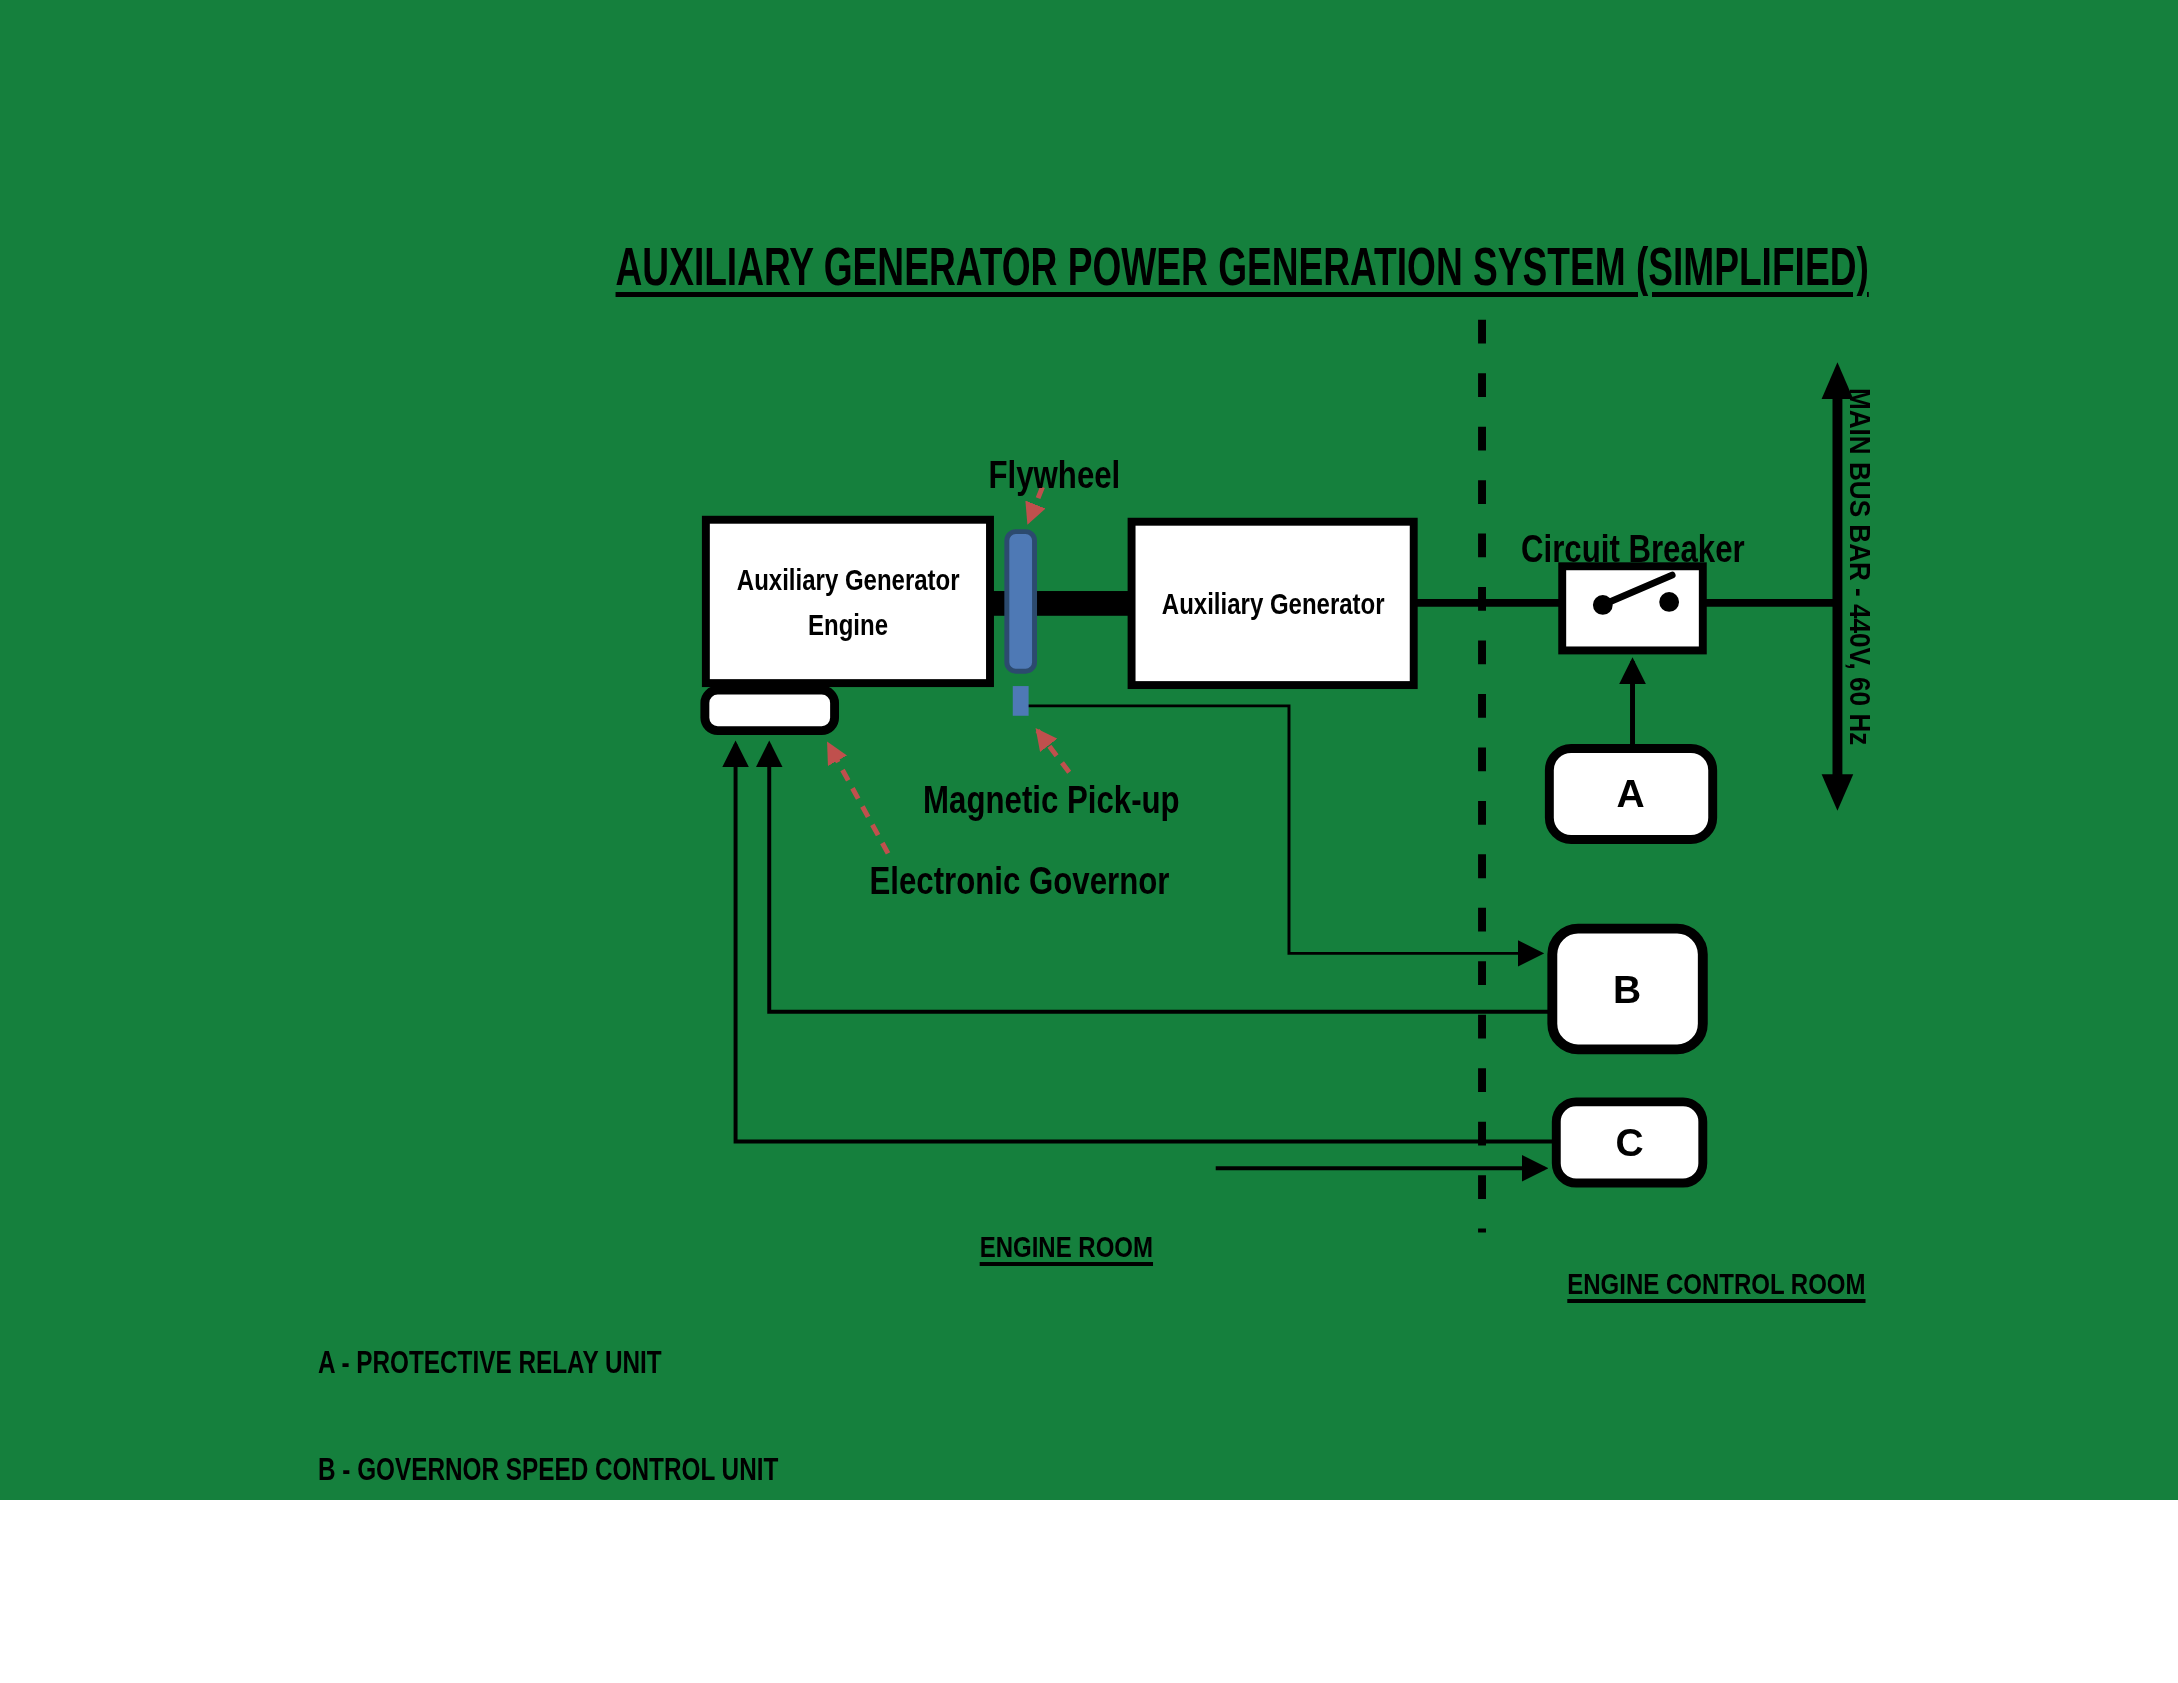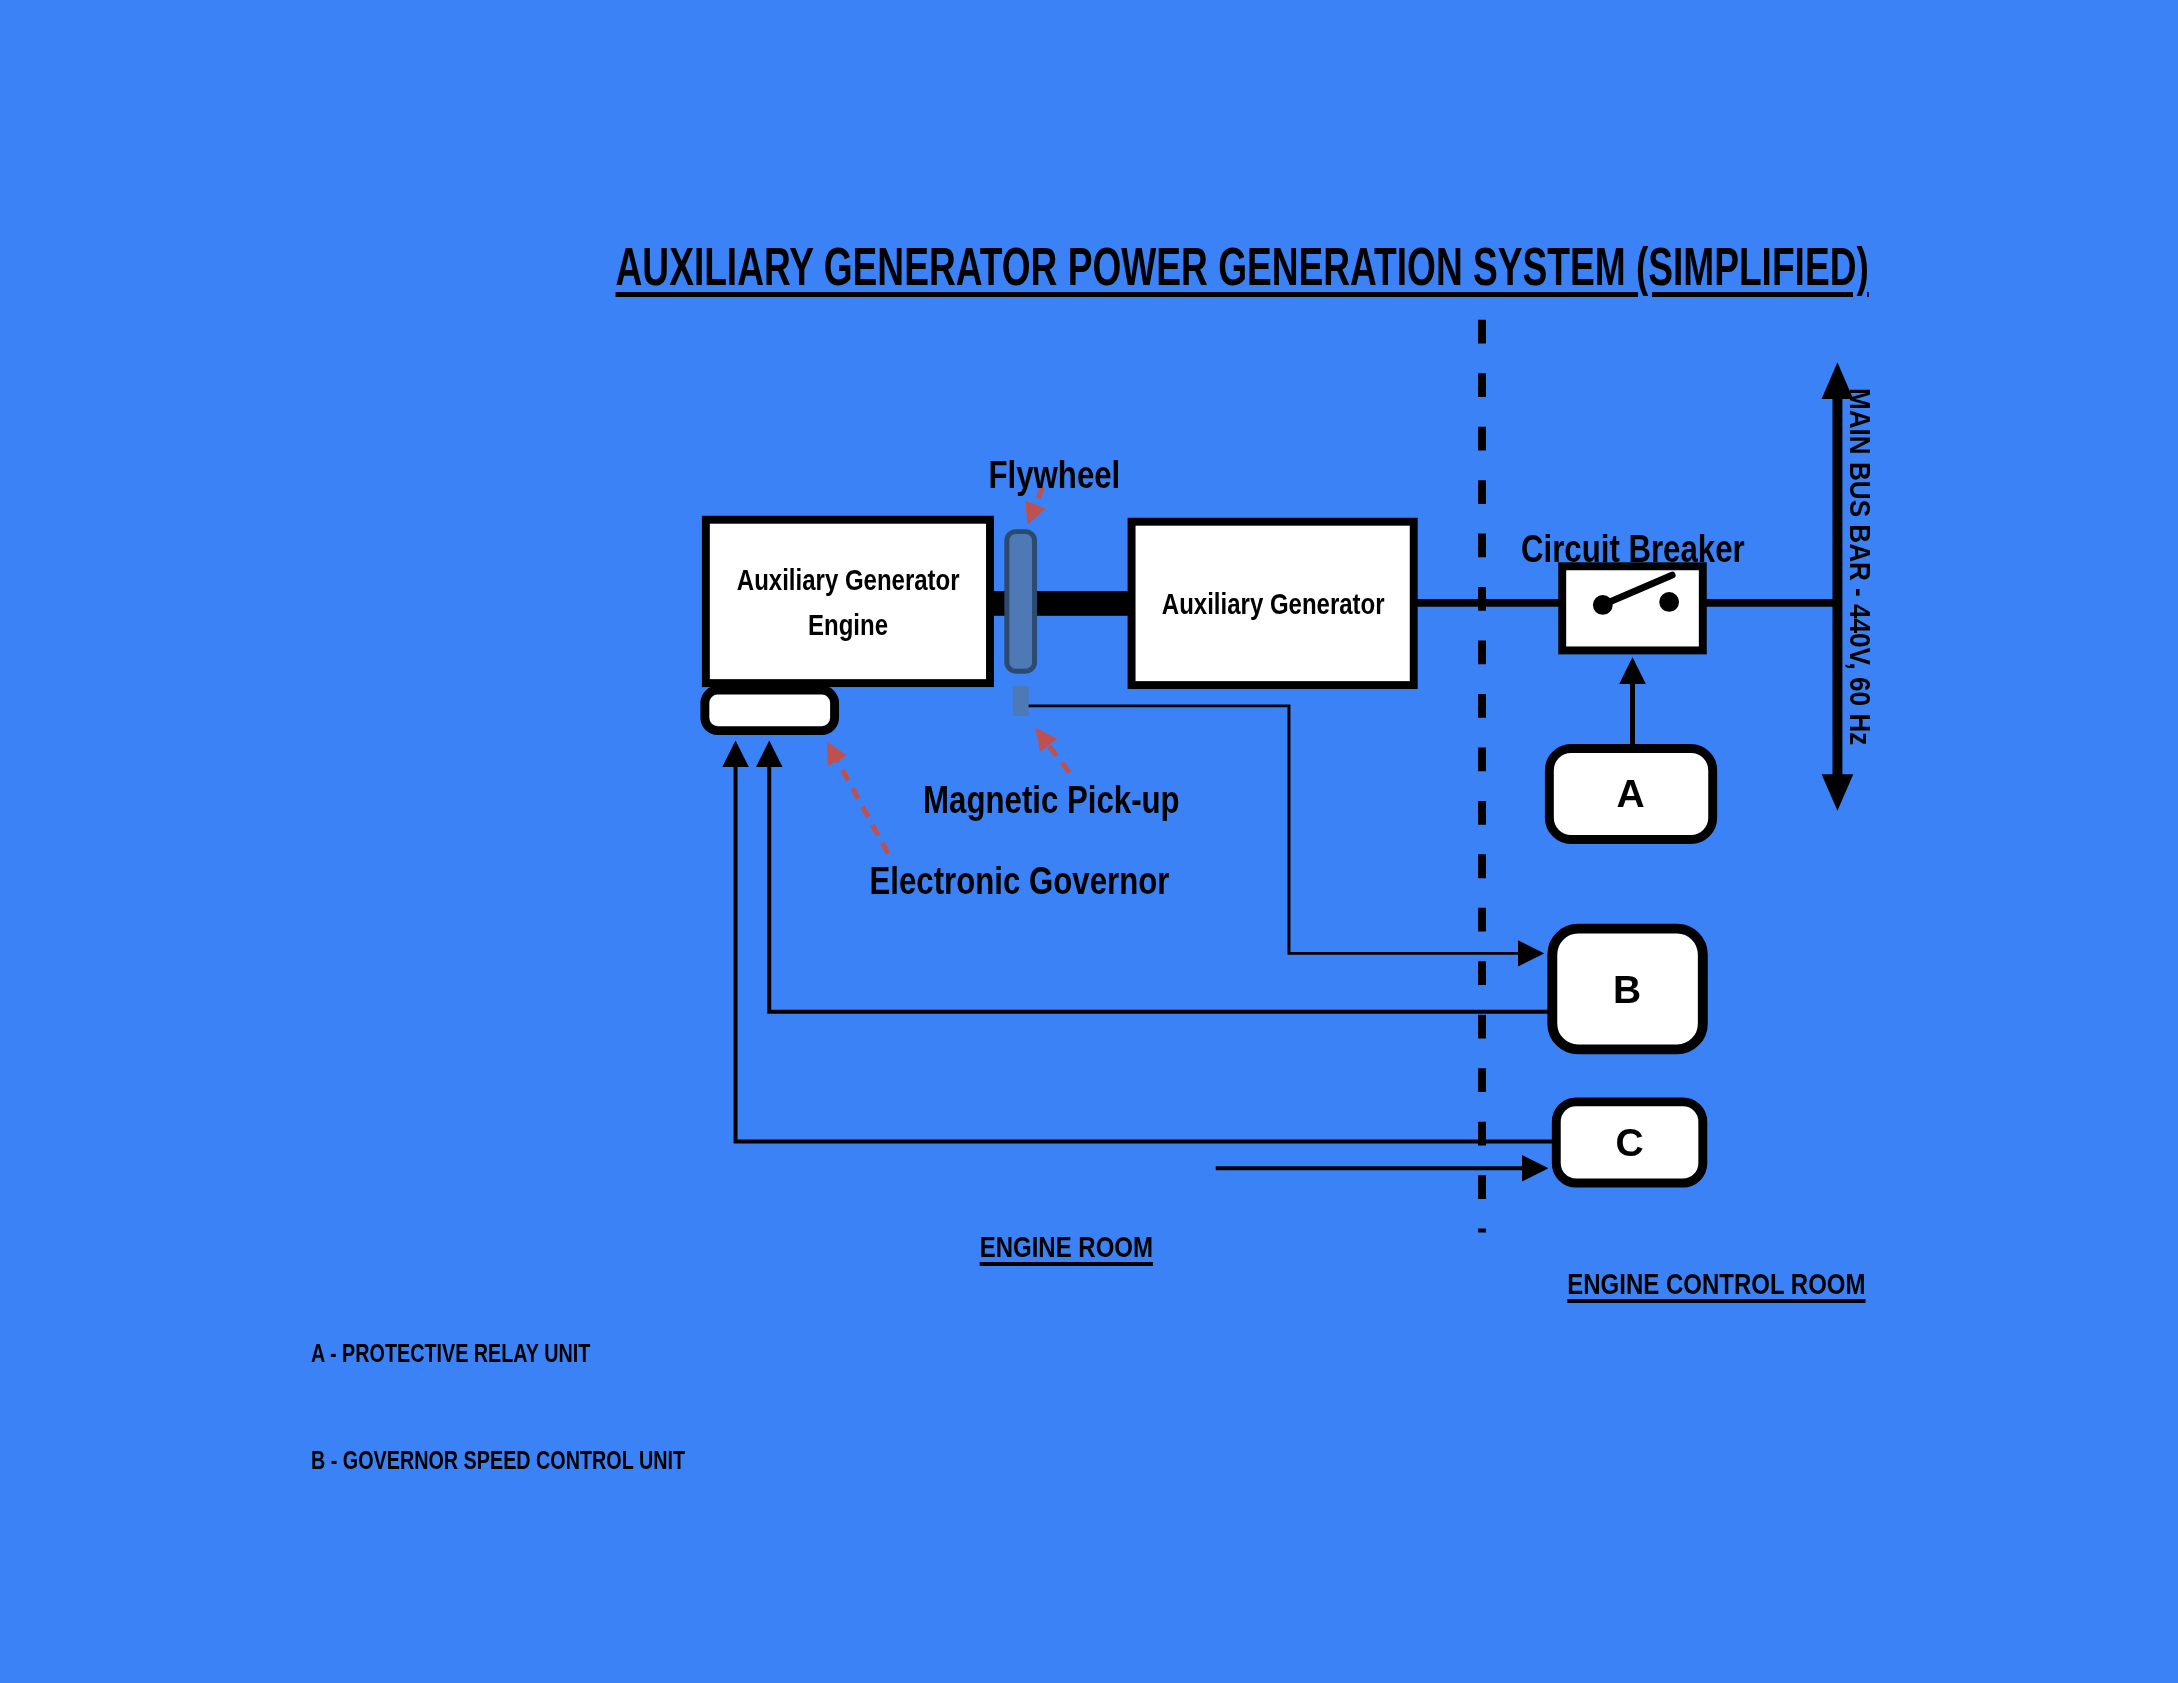--- a/index.html
+++ b/index.html
@@ -1,20 +1,20 @@
 <!DOCTYPE html>
 <html><head>
 <meta charset="utf-8">
 <style>
   html, body { margin: 0; padding: 0; background: #ffffff; }
   #canvas {
     position: relative;
     width: 2178px;
-    height: 1683px;
-    background: #3b82f6;
+    height: 1500px;
+    background: #15803d;
     font-family: "Liberation Sans", sans-serif;
     font-weight: bold;
     color: #000000;
     overflow: hidden;
   }
   #diagram-svg { position: absolute; left: 0; top: 0; }
   .lbl { position: absolute; white-space: nowrap; }
   .ctr { text-align: center; }
   .cx  { display: inline-block; transform: scaleX(0.80); transform-origin: 50% 50%; }
   .cxl { display: inline-block; transform: scaleX(0.84); transform-origin: 0 50%; }
@@ -37,21 +37,21 @@
   .room-lbl  { font-size: 30px; }
   .room-lbl .u { text-decoration-thickness: 4px; text-underline-offset: 5px; }
 
   .busbar-lbl {
     left: 1843px; top: 388px;
     writing-mode: vertical-rl;
     font-size: 30px;
     transform: scaleY(0.87); transform-origin: 50% 0;
   }
 
-  .legend-row { font-size: 26px; white-space: pre; }
+  .legend-row { font-size: 32px; white-space: pre; }
   .legend-row .cxl { transform: scaleX(0.76); }
 </style>
 </head>
 <body>
 
 <div id="canvas">
 
   <svg id="diagram-svg" width="2178" height="1683" viewBox="0 0 2200 1700">
     <defs>
       <marker id="mBlack" viewBox="0 0 10 10" refX="8.5" refY="5" markerUnits="userSpaceOnUse" markerWidth="27" markerHeight="27" orient="auto-start-reverse">

